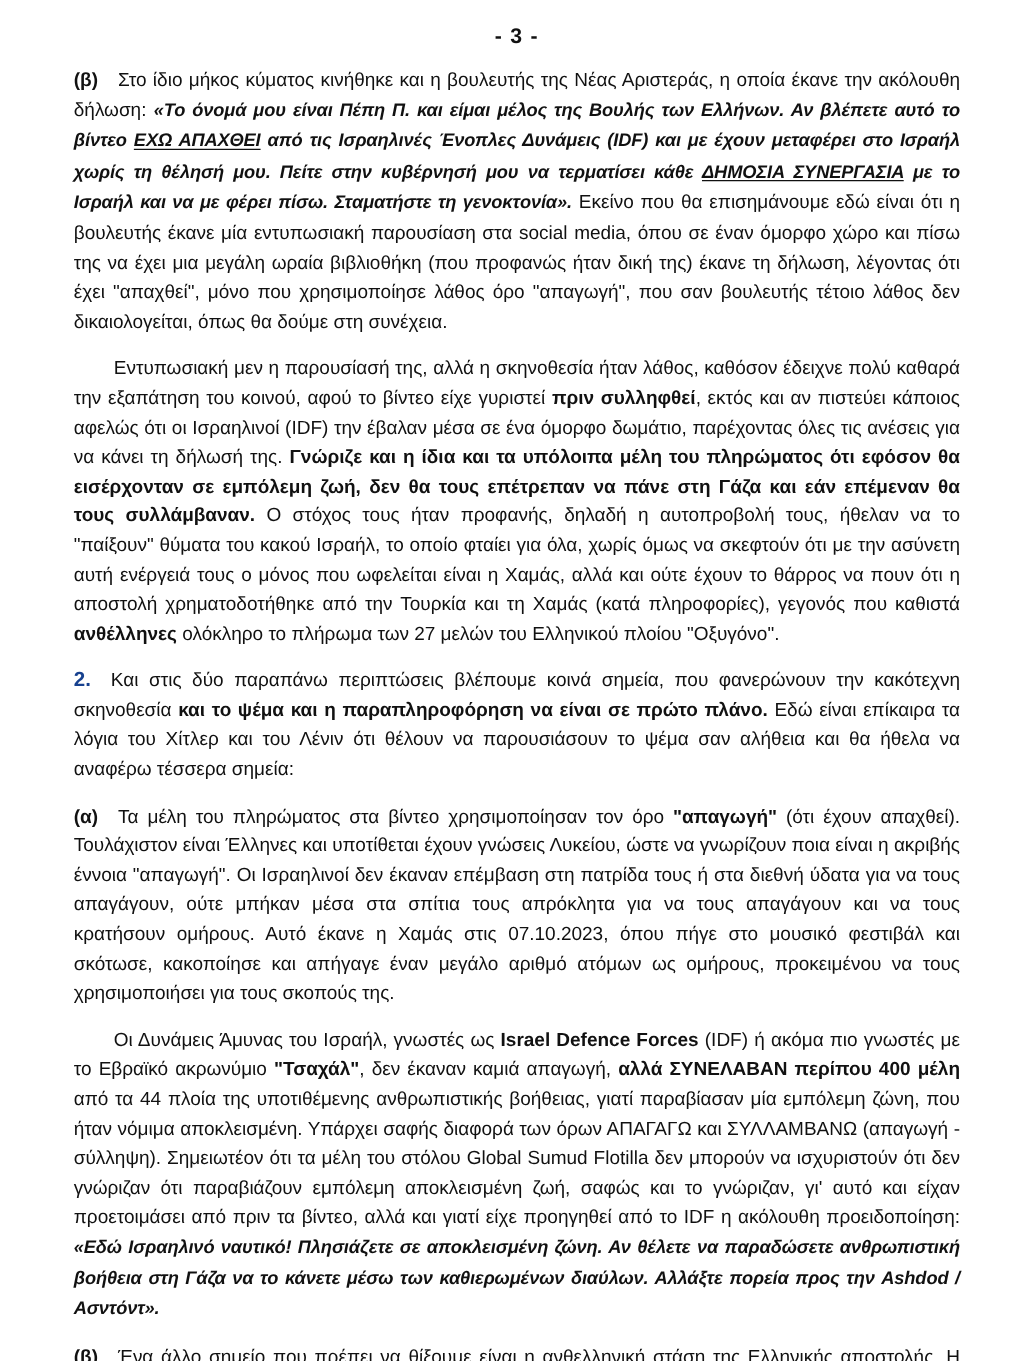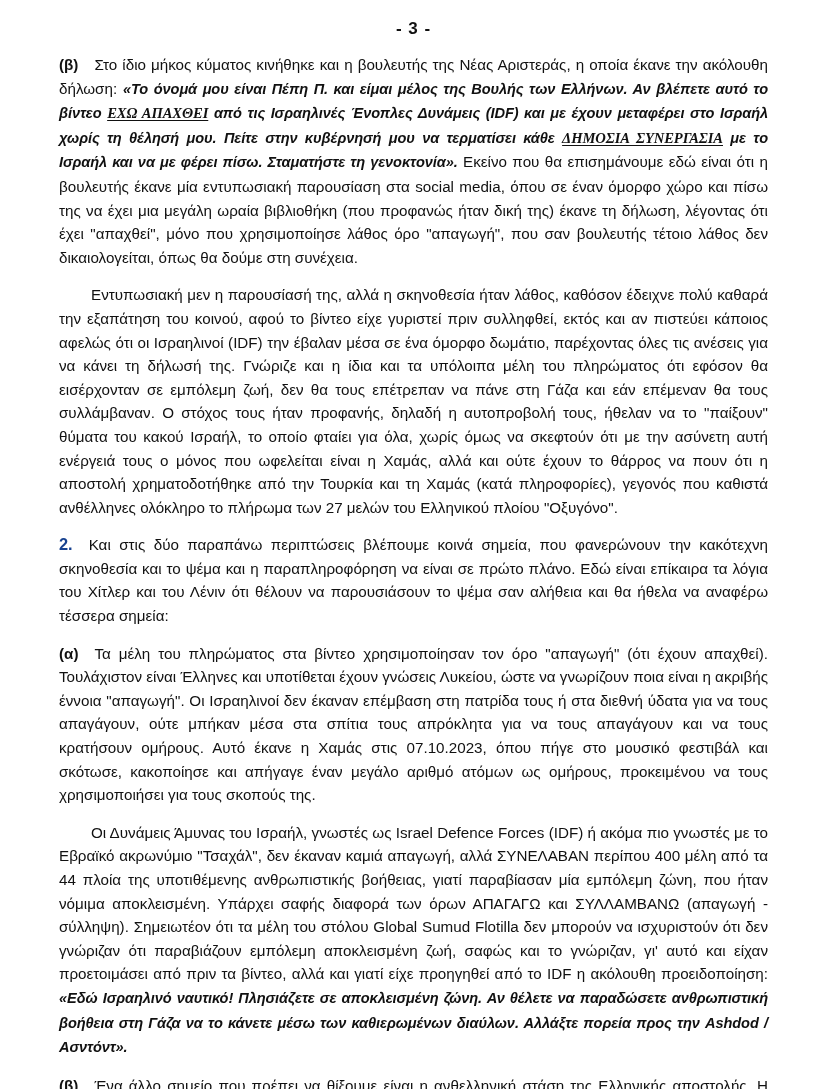--- a/index.html
+++ b/index.html
@@ -59,28 +59,28 @@
     color: #111111;
   }
   .marker-num {
     font-weight: bold;
     color: #17418f;
     font-size: 16.4px;
   }
   .lead-gap { display: inline-block; width: 16px; }
 
   
-  .b  { font-weight: normal; }
+  .b  { font-weight: bold; }
   .q-italic {
     font-style: italic;
     font-weight: bold;
     font-size: 14.6px;
     letter-spacing: -0.1px;
   }
-  .u  { text-decoration: underline; text-underline-offset: 2px; font-family: Liberation Serif, serif; }
+  .u  { text-decoration: underline; text-underline-offset: 2px; }
 
   
   .indent { text-indent: 32px; }
 </style>
 </head>
 <body>
 
 <div class="page">
 
   <div class="page-header">- 3 -</div>

